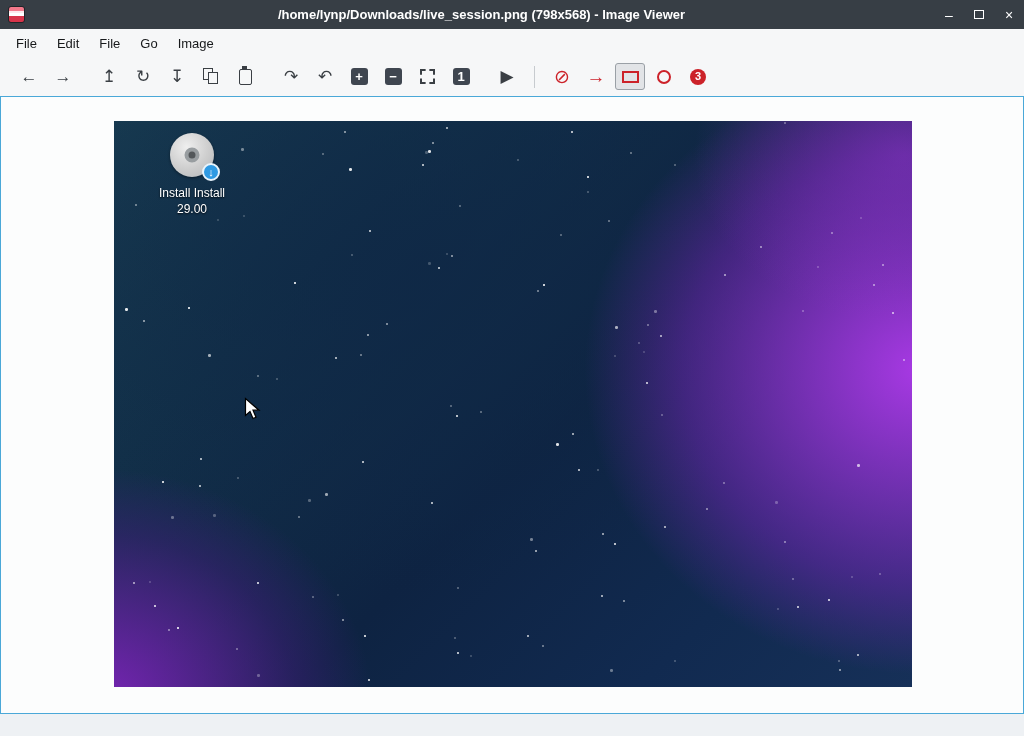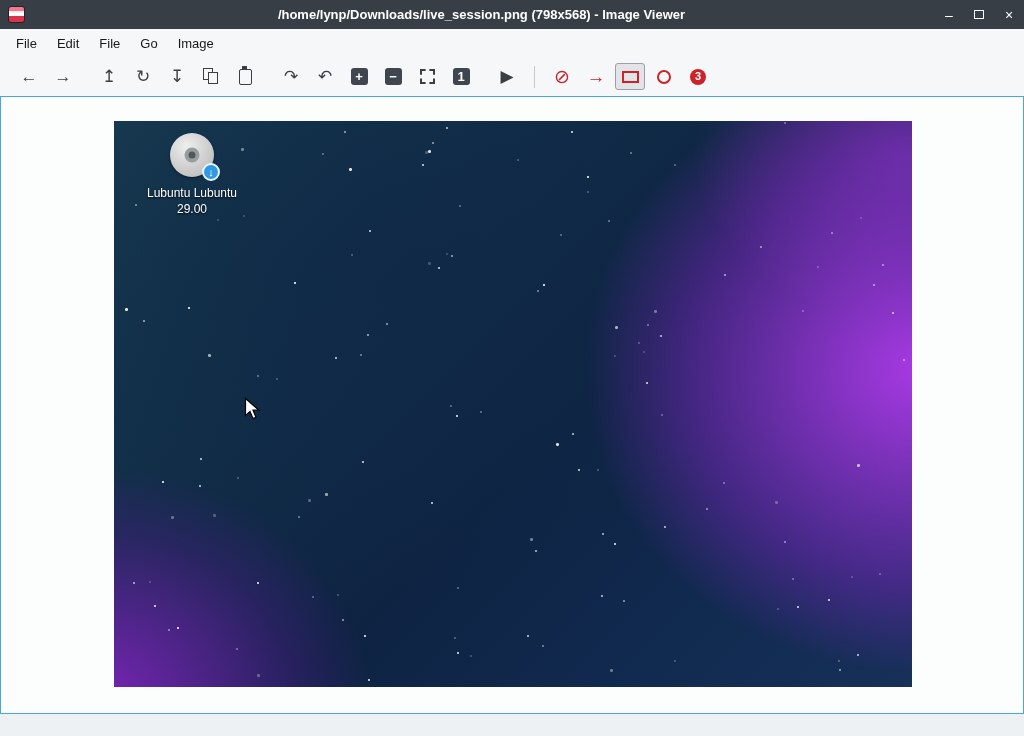--- a/index.html
+++ b/index.html
@@ -167,21 +167,21 @@
 
   <div class="scroll-area">
     <div class="viewed-image">
 
       <div class="desktop-icon">
         <div class="disc">
           <div class="disc-hole"></div>
           <div class="badge">↓</div>
         </div>
         <div class="icon-label">
-          <div>Lubuntu Lubuntu</div>
+          <div>Install Install</div>
           <div>29.00</div>
         </div>
       </div>
 
       <svg class="cursor" width="18" height="25" viewBox="0 0 18 25">
         <path d="M1.5,1.5 L1.5,18.5 L6,14.5 L9,21.5 L12,20.2 L9,13.2 L15,13.2 Z" fill="#ffffff" stroke="#000000" stroke-width="1.2"></path>
       </svg>
     <span class="star" style="left: 413px; top: 514px; width: 1.5px; height: 1.5px; opacity: 0.72;"></span>
         <span class="star" style="left: 547px; top: 293px; width: 1.5px; height: 1.5px; opacity: 0.31;"></span>
         <span class="star" style="left: 180px; top: 161px; width: 1.5px; height: 1.5px; opacity: 0.95;"></span>

